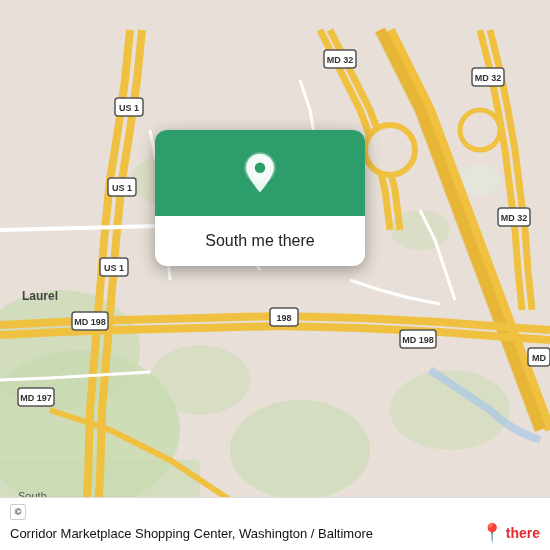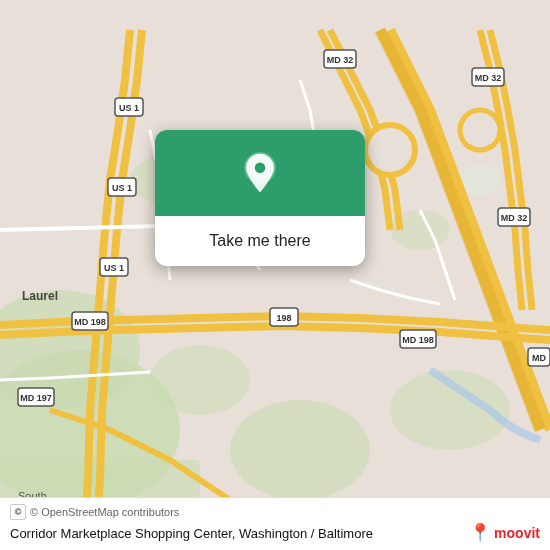--- a/index.html
+++ b/index.html
@@ -245,33 +245,32 @@
 
       <svg class="location-pin" viewBox="0 0 44 50" xmlns="http://www.w3.org/2000/svg">
         <circle cx="22" cy="18" r="18" fill="white" opacity="0.25"></circle>
         <circle cx="22" cy="18" r="14" fill="white" opacity="0.3"></circle>
 
         <path d="M22 2 C13.16 2 6 9.16 6 18 C6 28 22 46 22 46 C22 46 38 28 38 18 C38 9.16 30.84 2 22 2Z" fill="white" opacity="0.9"></path>
         <circle cx="22" cy="18" r="6" fill="#2d9e6b"></circle>
       </svg>
     </div>
     <div id="popup-button-area">
-      <button id="take-me-there-btn">Take me there</button>
+      <button id="take-me-there-btn">South me there</button>
     </div>
   </div>
 
   <div id="bottom-bar">
     <div id="bottom-bar-top">
       <div id="osm-logo">©</div>
-      <span>© OpenStreetMap contributors</span>
     </div>
     <div id="bottom-bar-address">
       <div id="address-text">
         <span>Corridor Marketplace Shopping Center, Washington /</span>
         <span>Baltimore</span>
       </div>
       <div id="moovit-logo">
         <span id="moovit-pin">📍</span>
-        <span>moovit</span>
+        <span>there</span>
       </div>
     </div>
   </div>
 </div>
 
 </body></html>

